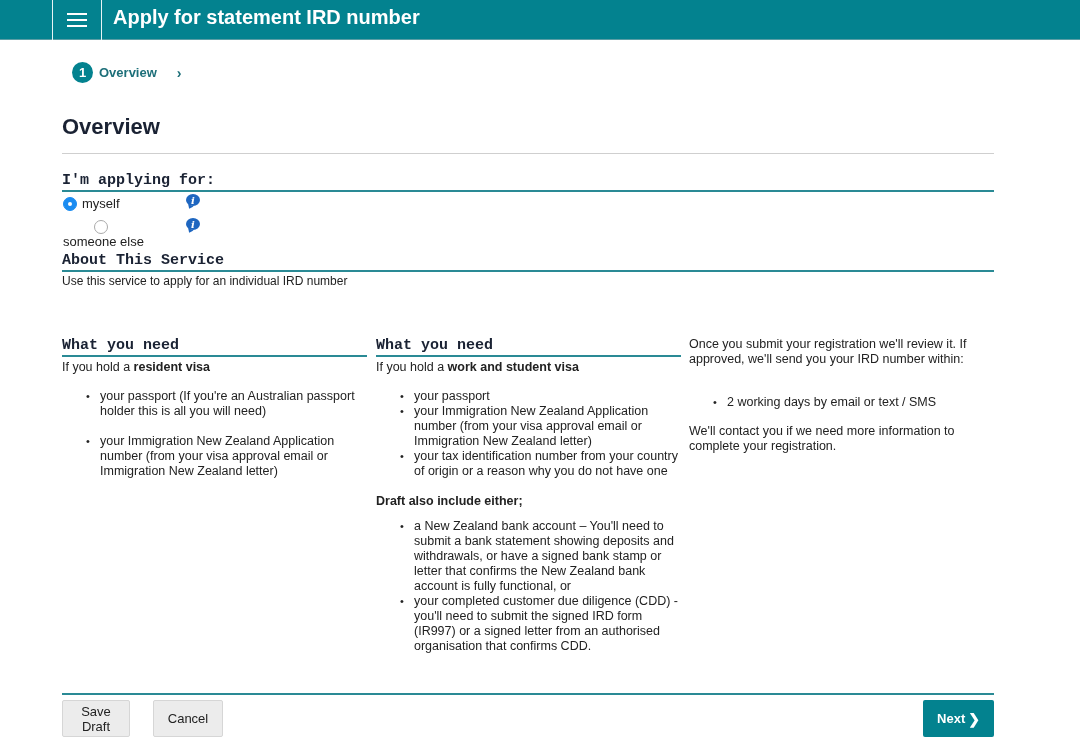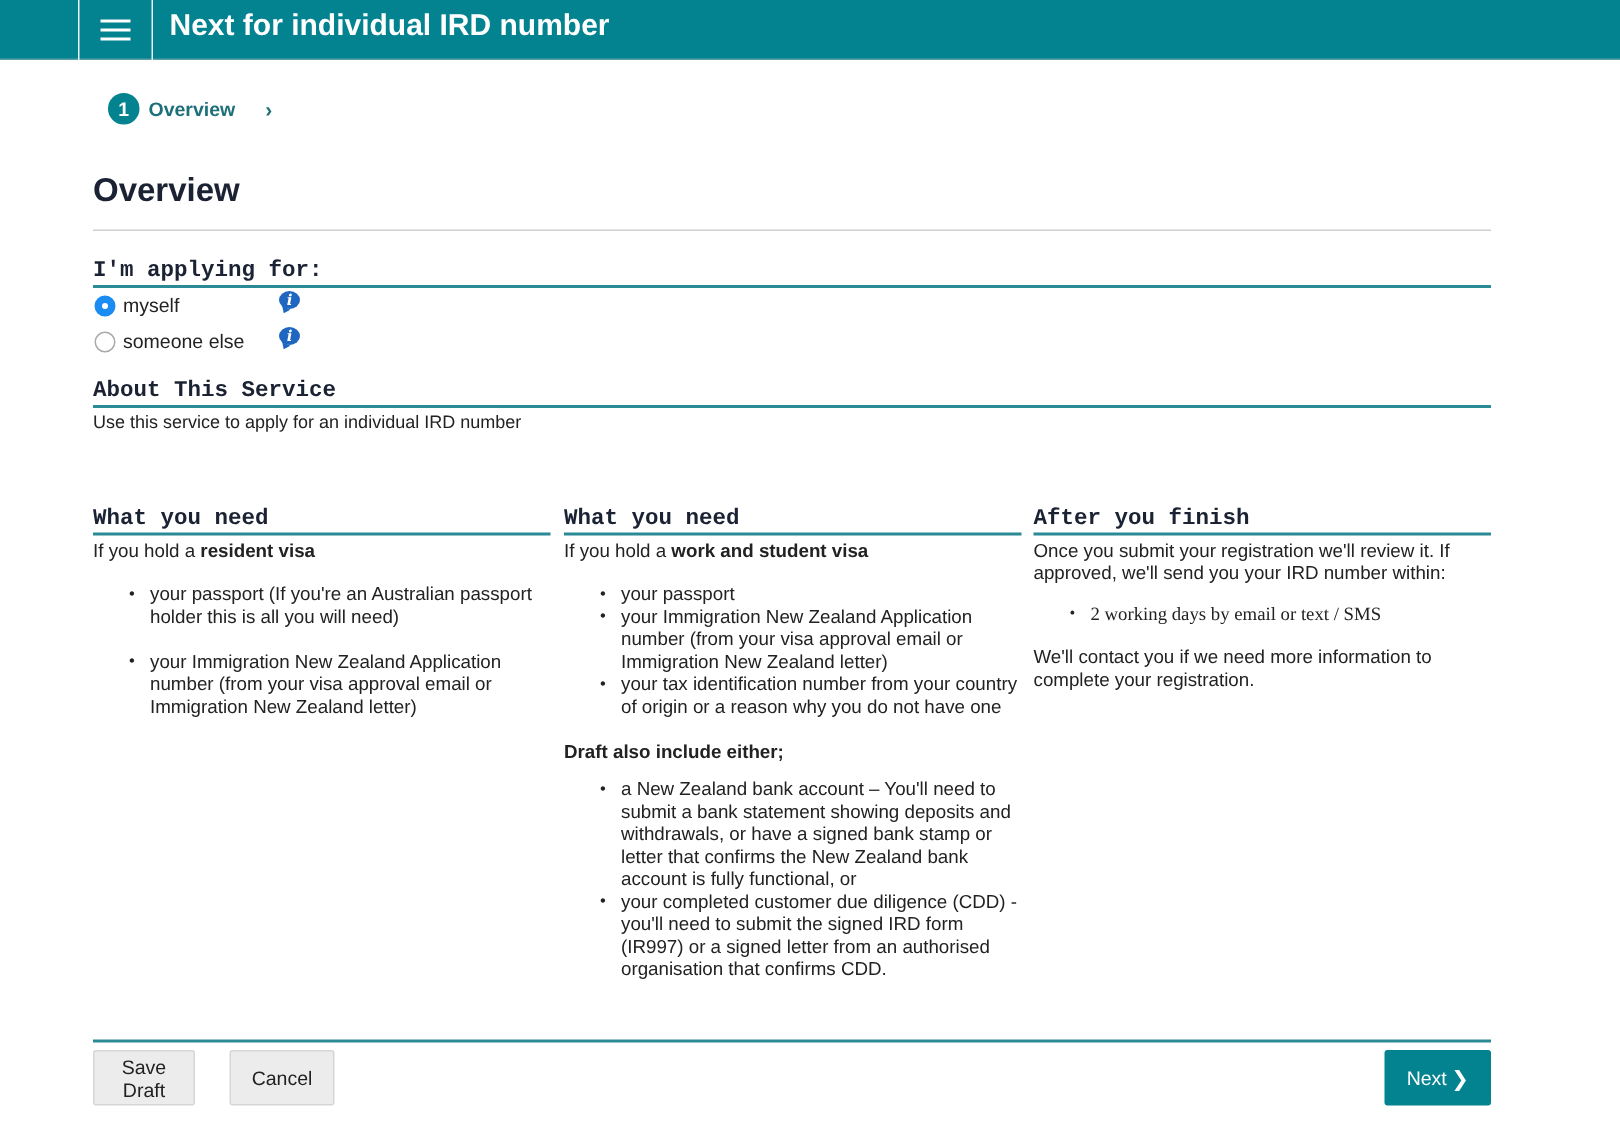--- a/index.html
+++ b/index.html
@@ -70,57 +70,57 @@
   .col .bold-line { font-weight: bold; margin-top: 15px; }
   .col ul.tight { margin-top: 10px; }
   .footer-rule { position: absolute; left: 62px; top: 693px; width: 932px; height: 2px; background: #2a8a95; }
   .btn {
     position: absolute; top: 700px; height: 37px; font-size: 13px; color: #222; background: #ececec;
     border: 1px solid #d6d6d6; border-radius: 2px; display: flex; align-items: center; justify-content: center; cursor: pointer;
     font-family: "Liberation Sans", sans-serif;
   }
   .btn-next {
     position: absolute; top: 700px; left: 923px; width: 71px; height: 37px; background: #03828f; color: #fff;
-    font-weight: normal; font-size: 13px; border-radius: 2px; display: flex; align-items: center; justify-content: center; cursor: pointer; border: none;
+    font-weight: bold; font-size: 13px; border-radius: 2px; display: flex; align-items: center; justify-content: center; cursor: pointer; border: none;
   }
   .btn-next .chev { margin-left: 3px; font-size: 14px; }
 </style>
 </head>
 <body>
 
 <div class="topbar">
   <div class="left-divider"></div>
   <div class="menu-btn">
     <div class="bars">
         <span></span>
         <span></span>
         <span></span>
       </div>
   </div>
-  <div class="app-title">Next for individual IRD number</div>
+  <div class="app-title">Apply for statement IRD number</div>
 </div>
 
 <div class="stepper">
   <div class="step-num">1</div>
   <div class="step-label">Overview</div>
   <div class="step-chevron">›</div>
 </div>
 
 <h1 class="page-title">Overview</h1>
 <div class="title-rule"></div>
 
 <div class="section-head" style="left:62px; top:172px; width:932px;">I'm applying for:</div>
 
 <label class="radio-row" style="top:196px;">
   <span class="radio checked"></span>
   <span>myself</span>
 </label>
 <div class="info-icon" style="left:186px; top:194px;">i</div>
 
-<label class="radio-row" style="top:220px;">
+<label class="radio-row" style="top:220px;flex-direction:column;">
   <span class="radio"></span>
   <span>someone else</span>
 </label>
 <div class="info-icon" style="left:186px; top:218px;">i</div>
 
 <div class="section-head" style="left:62px; top:252px; width:932px;">About This Service</div>
 <div class="about-text">Use this service to apply for an individual IRD number</div>
 
 <div class="col" style="left:62px;">
   <span class="section-head">What you need</span>
@@ -140,23 +140,22 @@
     <li>your tax identification number from your country of origin or a reason why you do not have one</li>
   </ul>
   <p class="bold-line">Draft also include either;</p>
   <ul class="tight">
     <li>a New Zealand bank account – You'll need to submit a bank statement showing deposits and withdrawals, or have a signed bank stamp or letter that confirms the New Zealand bank account is fully functional, or</li>
     <li>your completed customer due diligence (CDD) - you'll need to submit the signed IRD form (IR997) or a signed letter from an authorised organisation that confirms CDD.</li>
   </ul>
 </div>
 
 <div class="col" style="left:689px;">
-  <span class="section-head">After you finish</span>
   <p>Once you submit your registration we'll review it. If approved, we'll send you your IRD number within:</p>
-  <ul style="margin-top:12px;font-family:Liberation Serif, serif;">
+  <ul style="margin-top:28px;">
     <li>2 working days by email or text / SMS</li>
   </ul>
   <p style="margin-top:14px;">We'll contact you if we need more information to complete your registration.</p>
 </div>
 
 <div class="footer-rule"></div>
 <button class="btn" style="left:62px; width:68px;">Save Draft</button>
 <button class="btn" style="left:153px; width:70px;">Cancel</button>
 <button class="btn-next">
   <span>Next</span>

